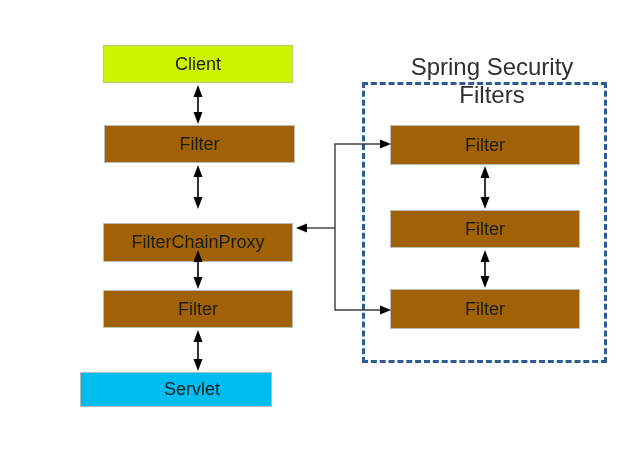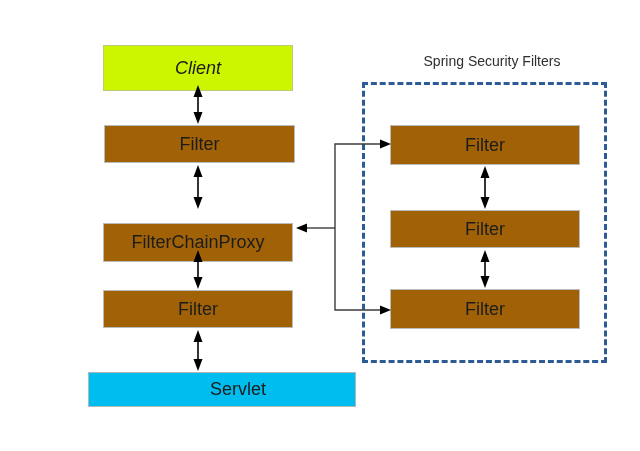--- a/index.html
+++ b/index.html
@@ -40,31 +40,31 @@
     box-sizing: border-box;
     background: transparent;
     z-index: 1;
   }
   .group-title {
     position: absolute;
     left: 377px;
     top: 53px;
     width: 230px;
     text-align: center;
-    font-size: 14px;
+    font-size: 24px;
     color: #2f2f2f;
     z-index: 2;
   }
 
   
-  .b-client   { left: 103px; top: 45px;  width: 190px; height: 46px; font-style: italic; }
+  .b-client   { left: 103px; top: 45px;  width: 190px; height: 38px; }
   .b-lfilter1 { left: 104px; top: 125px; width: 191px; height: 38px; }
   .b-fcp      { left: 103px; top: 210px; width: 190px; height: 39px; margin-top: 13px; }
   .b-lfilter2 { left: 103px; top: 290px; width: 190px; height: 38px; }
-  .b-servlet  { left: 88px;  top: 372px; width: 268px; height: 35px; padding-left: 32px; }
+  .b-servlet  { left: 80px;  top: 372px; width: 192px; height: 35px; padding-left: 32px; }
   .b-rfilter1 { left: 390px; top: 125px; width: 190px; height: 40px; }
   .b-rfilter2 { left: 390px; top: 210px; width: 190px; height: 38px; }
   .b-rfilter3 { left: 390px; top: 289px; width: 190px; height: 40px; }
 
   svg.overlay {
     position: absolute;
     left: 0;
     top: 0;
     z-index: 3;
     pointer-events: none;

